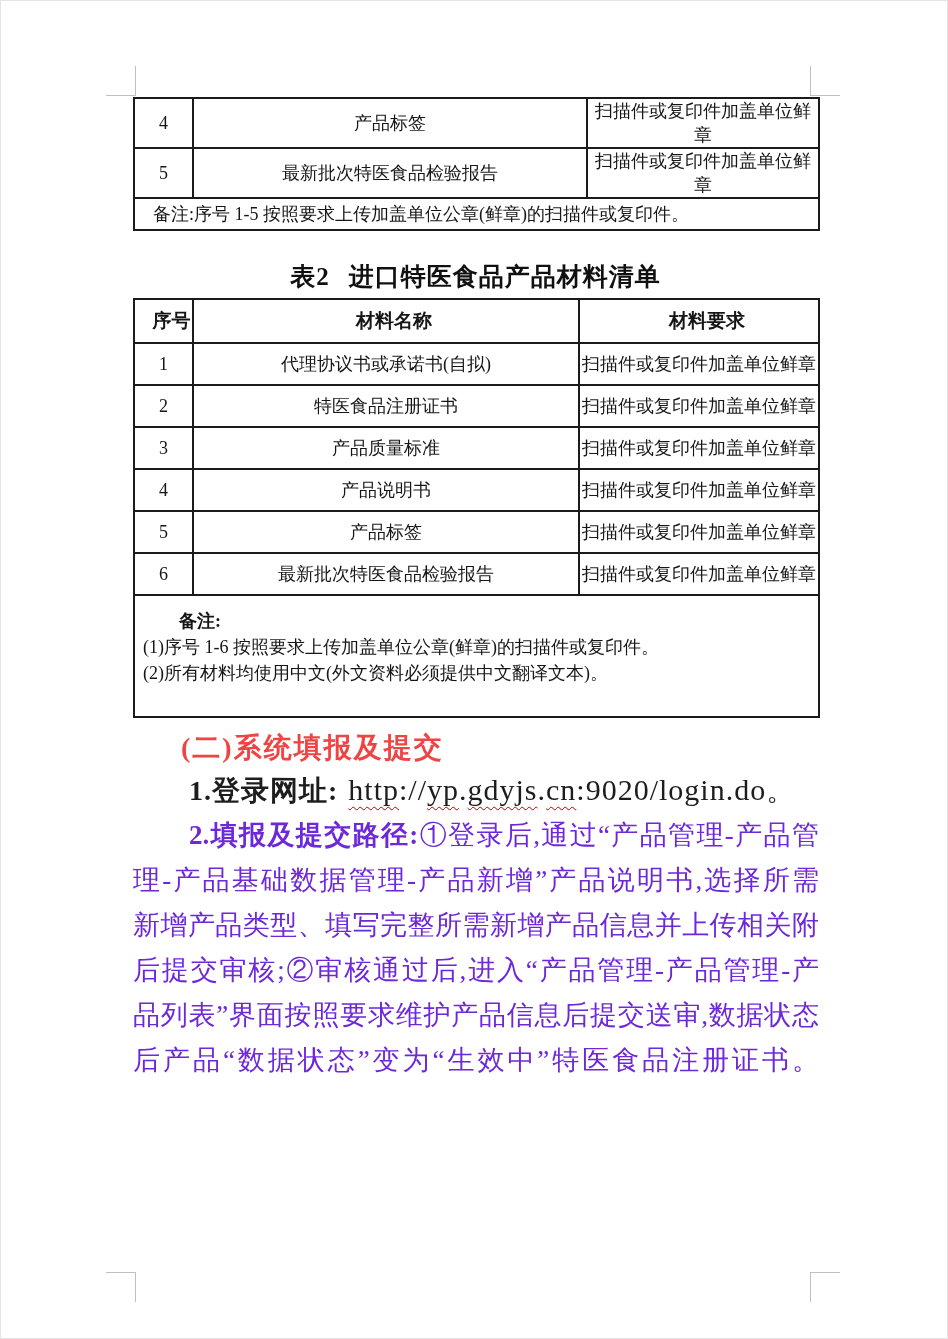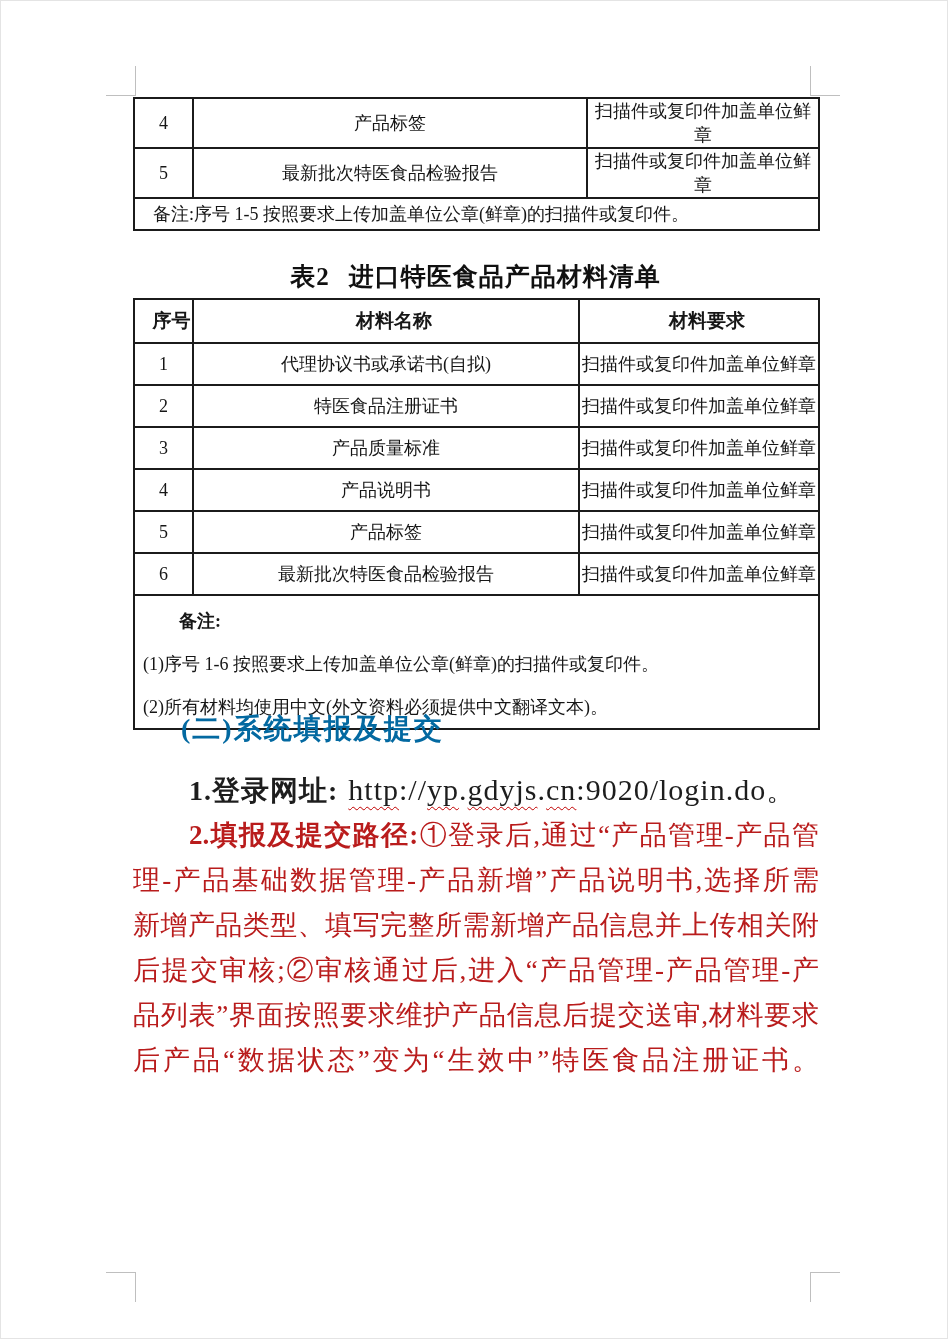--- a/index.html
+++ b/index.html
@@ -50,45 +50,45 @@
 
   .table2 { top: 298px; }
   .table2 tr.head-row { height: 44px; }
   .table2 tr.head-row th { font-size: 19px; font-weight: bold; padding-left: 16px; }
   .table2 tr.data-row { height: 42px; }
   .table2 td.notes-cell {
     height: 122px; text-align: left; vertical-align: top;
     padding: 12px 10px 8px 8px; font-size: 18px;
   }
   .notes-label { font-weight: bold; margin-left: 36px; line-height: 26px; }
-  .notes-item  { margin-top: 17px; line-height: 26px; }
+  .notes-item  { line-height: 26px; }
 
   .bold { font-weight: bold; }
 
   .sec-heading {
-    position: absolute; left: 181px; top: 710px; height: 40px;
-    font-size: 28px; font-weight: bold; letter-spacing: 2px; color: #0369a1;
+    position: absolute; left: 181px; top: 729px; height: 40px;
+    font-size: 28px; font-weight: bold; letter-spacing: 2px; color: #ef4444;
   }
   .login-line {
     position: absolute; left: 189px; top: 770px; height: 45px;
     font-size: 28px; line-height: 40px; white-space: nowrap;
   }
   .login-label { font-weight: bold; letter-spacing: 1px; }
   .url {
     font-family: "Liberation Serif", "DejaVu Serif", serif;
     font-size: 30px; margin-left: 10px; letter-spacing: 1px;
   }
   .sq {
     text-decoration: underline wavy #c00000;
     text-decoration-thickness: 1px;
     text-underline-offset: 6px;
   }
   .para2 {
     position: absolute; left: 133px; top: 813px; width: 686px;
-    font-size: 27px; color: #b91c1c;
+    font-size: 27px; color: #6d28d9;
   }
   .p2-line {
     height: 45px; line-height: 45px;
     text-align: justify; text-align-last: justify;
     overflow: hidden; white-space: normal;
   }
   .p2-line.first { padding-left: 56px; }
 </style>
 </head>
 <body>
@@ -185,15 +185,15 @@
   <span class="login-label">1.登录网址:</span><span class="url"><span class="sq">http</span><span>://</span><span class="sq">yp</span><span>.</span><span class="sq">gdyjs</span><span>.</span><span class="sq">cn</span><span>:9020/login.do</span></span><span>。</span>
 </div>
 
 <div class="para2">
   <div class="p2-line first">
     <span class="bold">2.填报及提交路径:</span><span>①登录后,通过“产品管理-产品管</span>
   </div>
   <div class="p2-line">理-产品基础数据管理-产品新增”产品说明书,选择所需</div>
   <div class="p2-line">新增产品类型、填写完整所需新增产品信息并上传相关附件</div>
   <div class="p2-line">后提交审核;②审核通过后,进入“产品管理-产品管理-产</div>
-  <div class="p2-line">品列表”界面按照要求维护产品信息后提交送审,材料要求</div>
+  <div class="p2-line">品列表”界面按照要求维护产品信息后提交送审,数据状态</div>
   <div class="p2-line">后产品“数据状态”变为“生效中”特医食品注册证书。</div>
 </div>
 
 </body></html>

